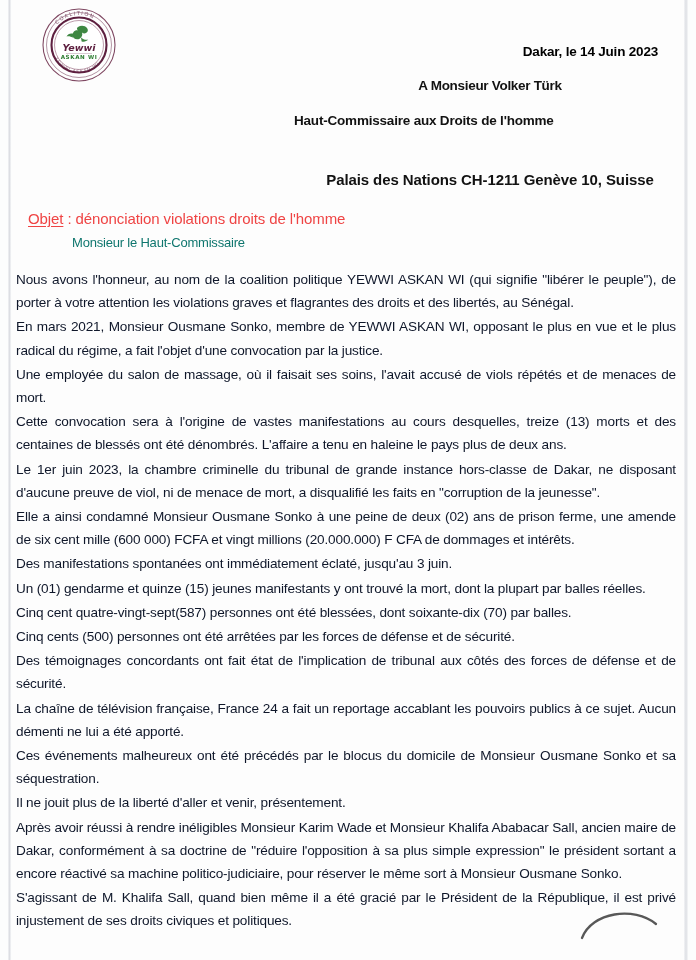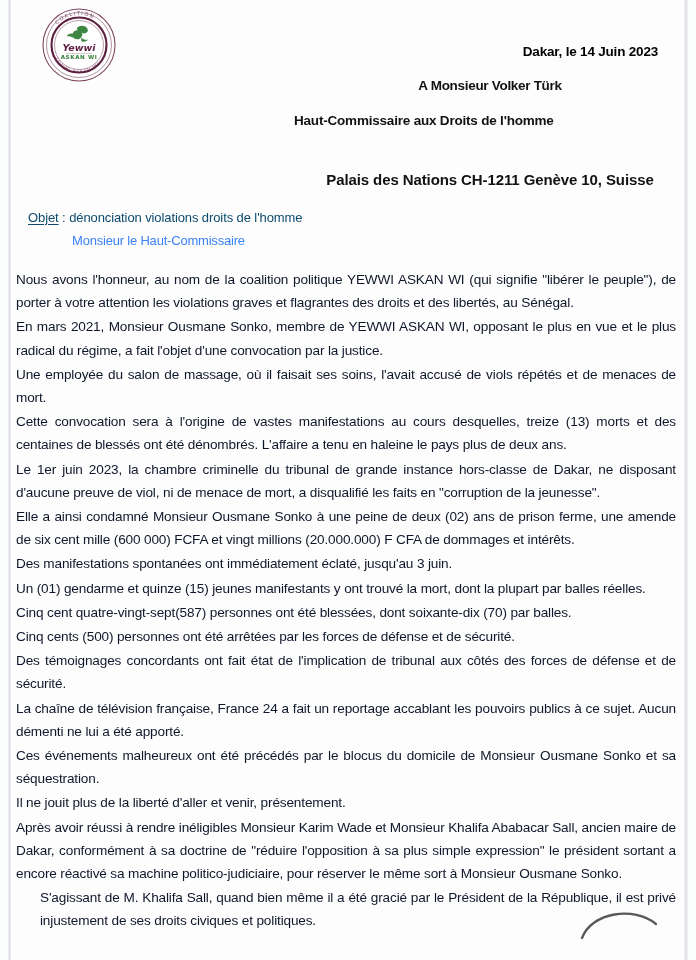--- a/index.html
+++ b/index.html
@@ -107,34 +107,34 @@
   }
 
   
   .objet-block {
     position: absolute;
     left: 28px;
     top: 210px;
     width: 620px;
   }
   .objet-line1 {
-    font-size: 13px;
-    color: #0c4a6e;
+    font-size: 15px;
+    color: #ef4444;
     letter-spacing: -0.1px;
     white-space: nowrap;
   }
   .objet-label {
     text-decoration: underline;
     text-underline-offset: 2px;
   }
   .objet-line2 {
     margin-top: 8px;
     margin-left: 44px;
     font-size: 13px;
-    color: #3b82f6;
+    color: #0f766e;
     letter-spacing: -0.2px;
   }
 
   
   .letter-body {
     position: absolute;
     left: 16px;
     top: 268px;
     width: 660px;
   }
@@ -142,21 +142,21 @@
     margin: 0 0 1px 0;
     font-size: 13.6px;
     line-height: 23.2px;
     text-align: justify;
     text-justify: inter-word;
     color: #0f172a;
     letter-spacing: -0.15px;
     -webkit-hyphens: none;
     hyphens: none;
   }
-  .para:last-child { margin-bottom: 0; margin-left: 24px; }
+  .para:last-child { margin-bottom: 0; }
 
   
   .seal-arc {
     position: absolute;
     right: 28px;
     bottom: 18px;
     width: 100px;
     height: 46px;
     pointer-events: none;
   }

